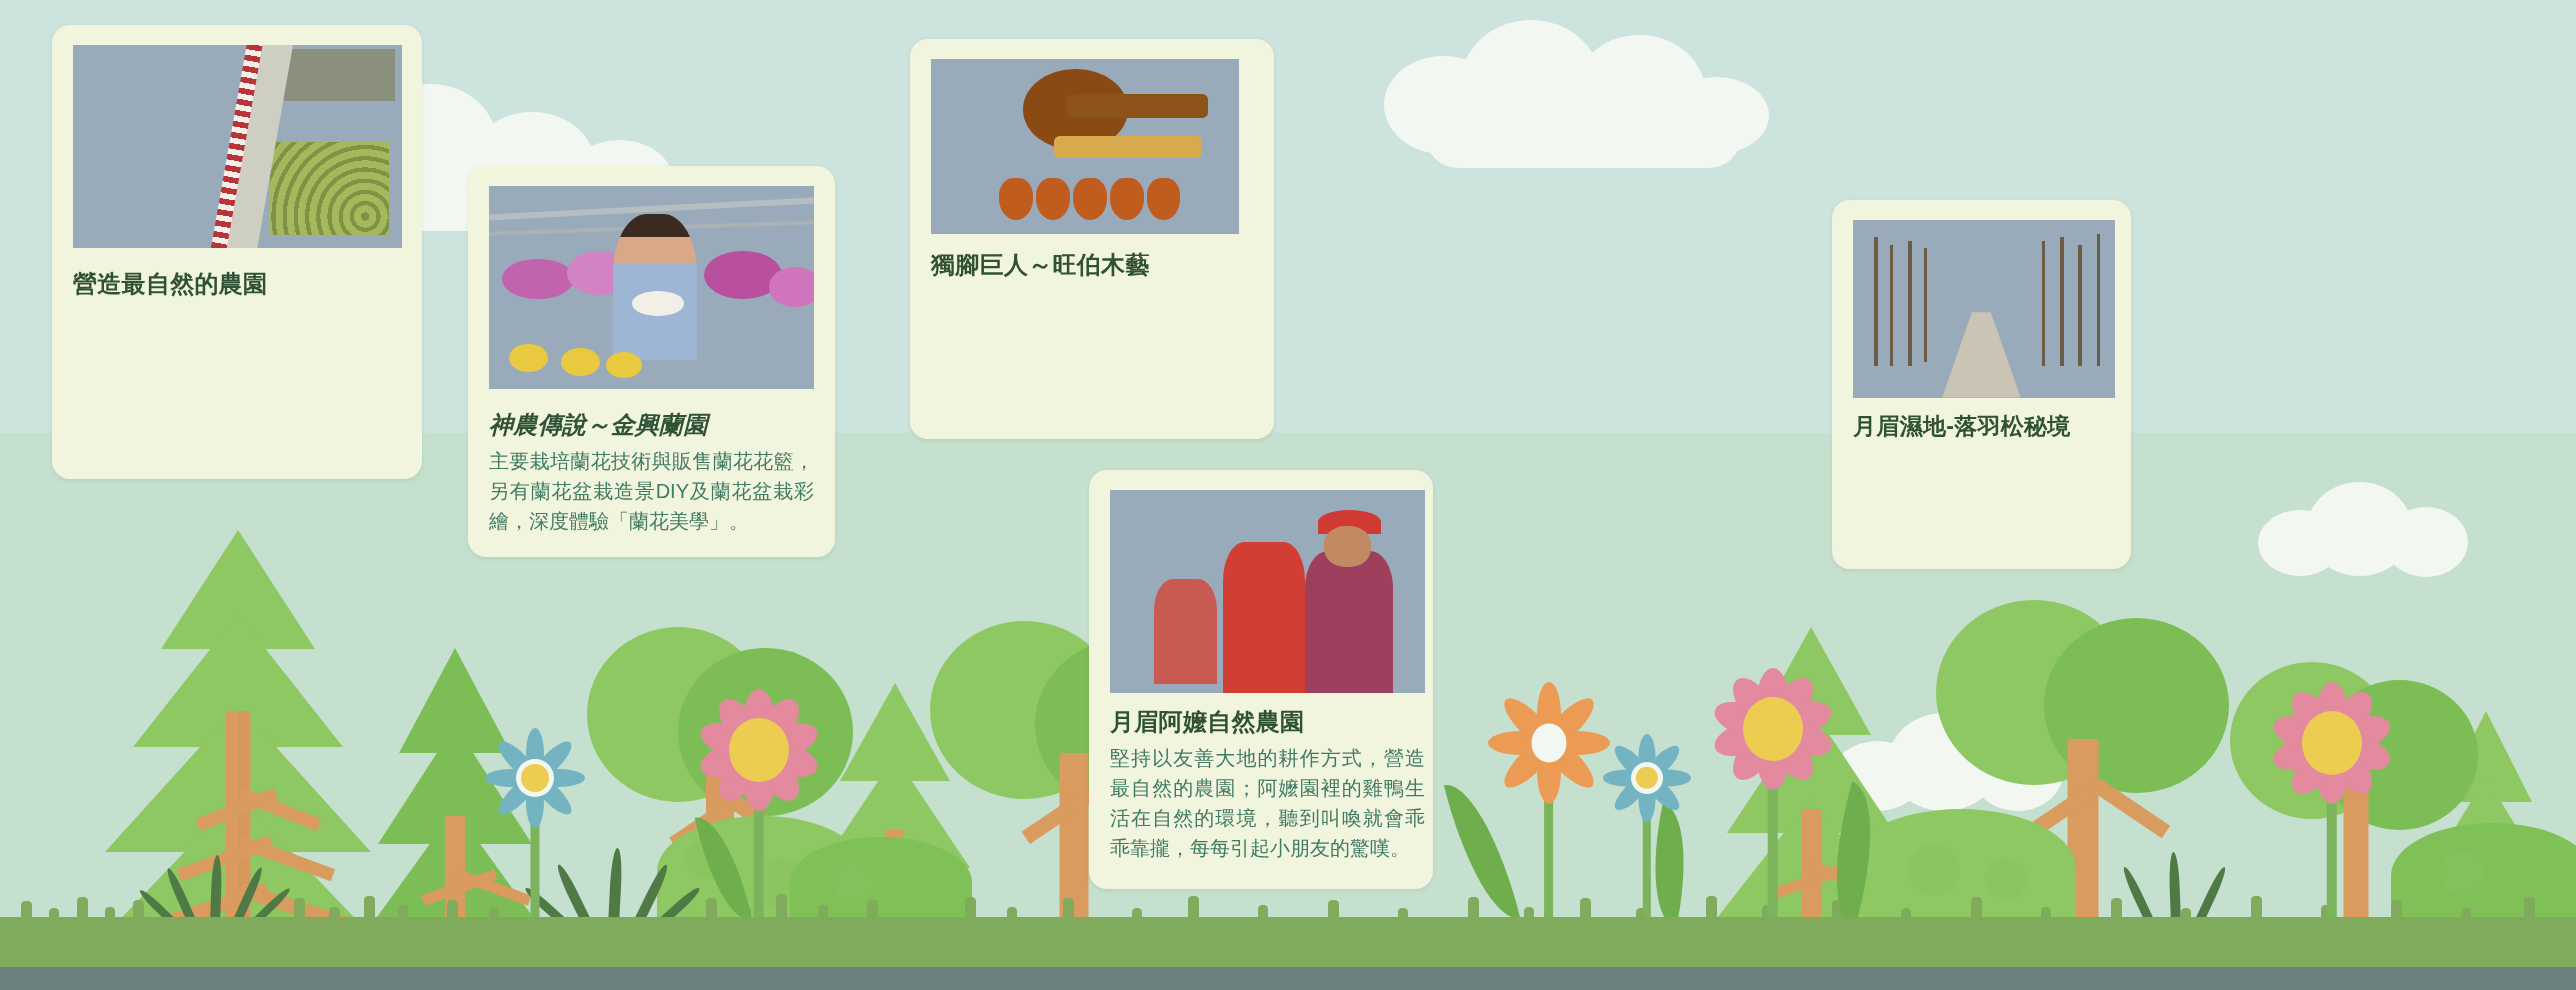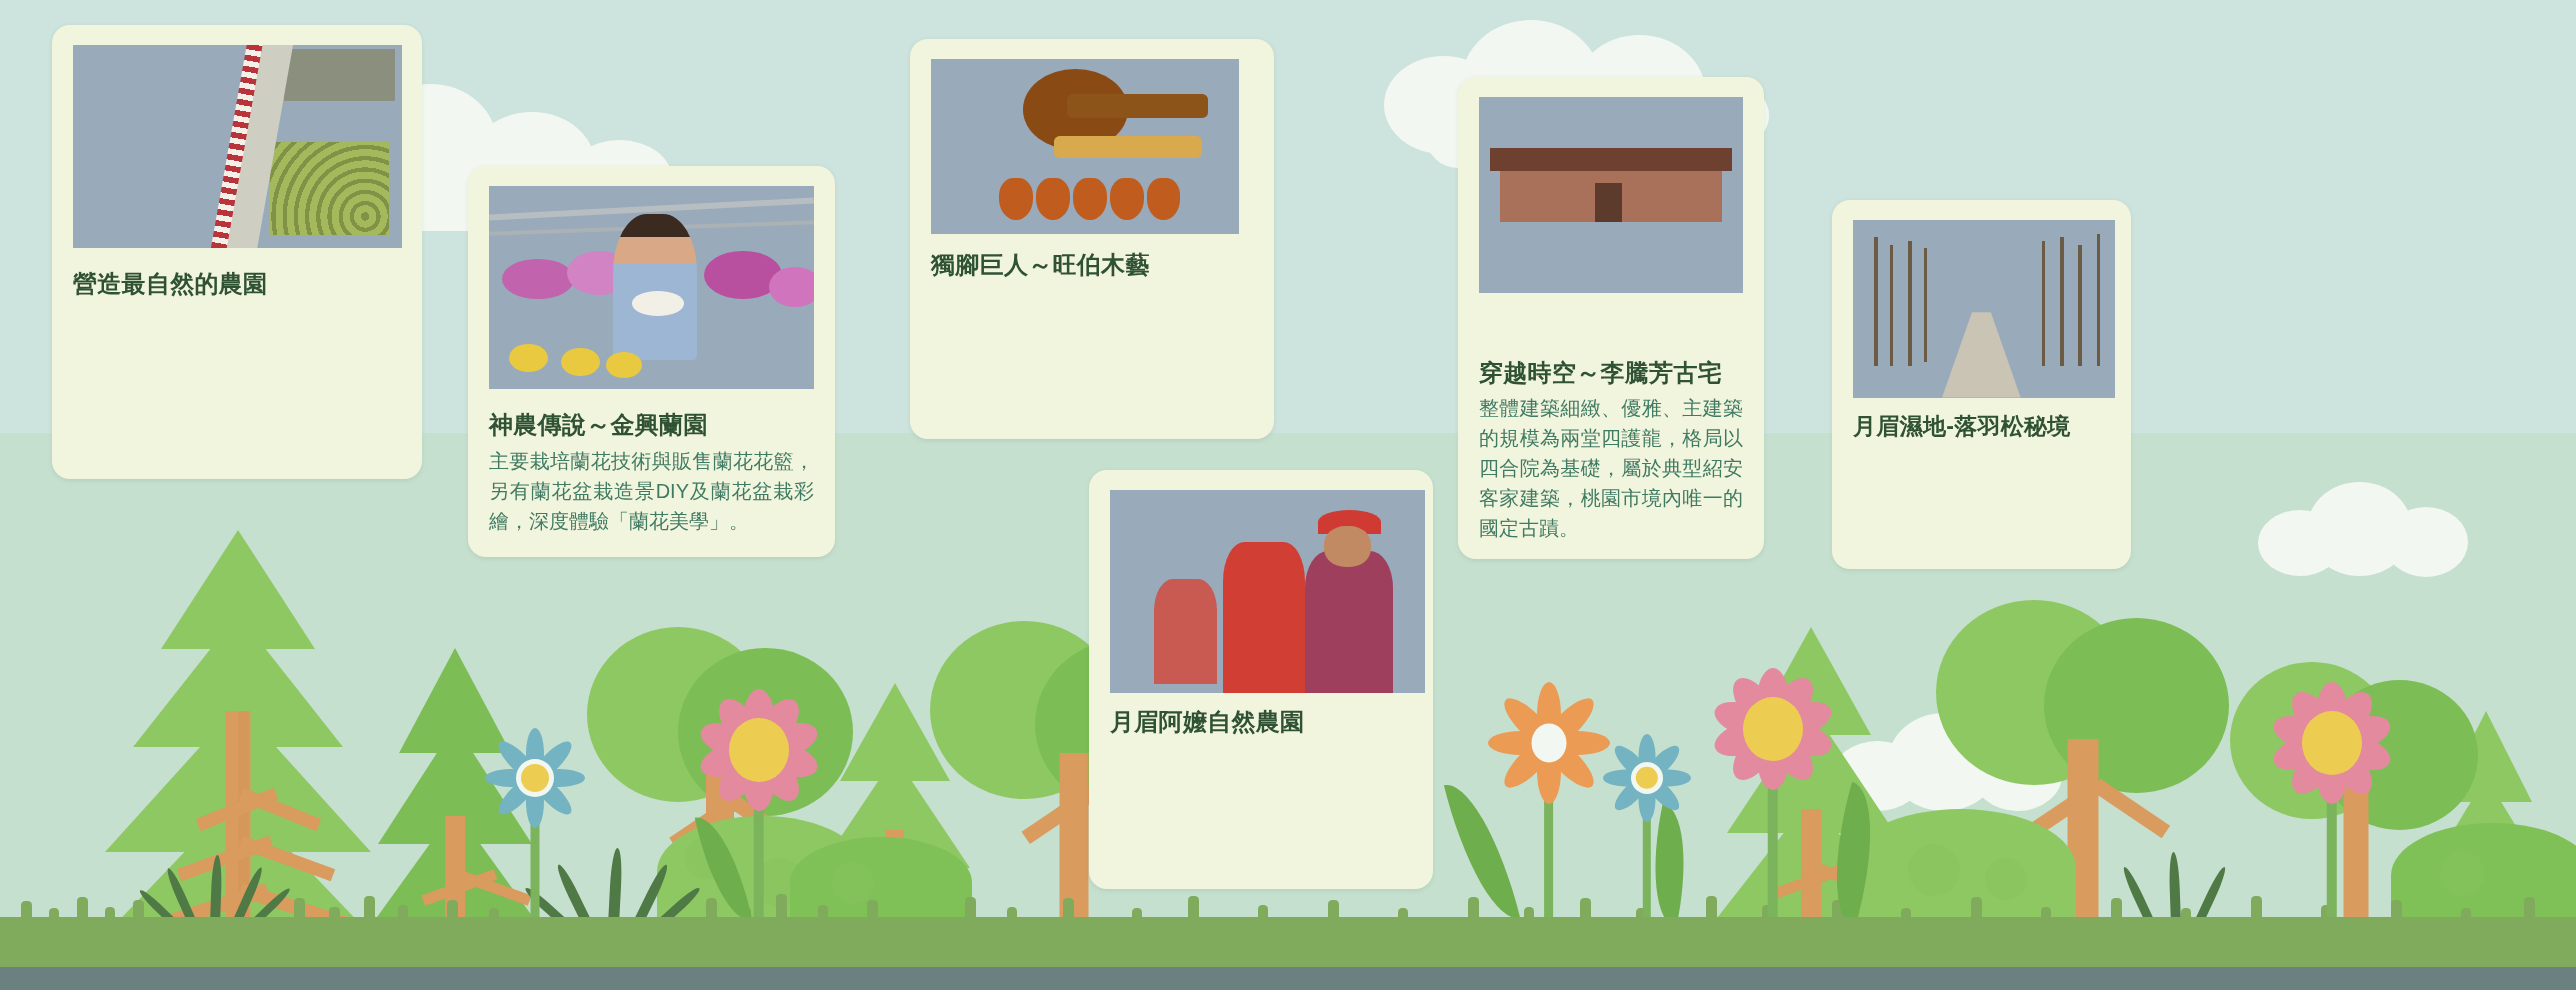--- a/index.html
+++ b/index.html
@@ -412,21 +412,21 @@
       <div class="orch" style="left:4%;top:36%;width:22%;height:20%;background:#c164ad;"></div>
       <div class="orch" style="left:24%;top:32%;width:20%;height:22%;background:#d183c4;"></div>
       <div class="orch" style="left:66%;top:32%;width:24%;height:24%;background:#b84f9f;"></div>
       <div class="orch" style="left:86%;top:40%;width:16%;height:20%;background:#cf74bd;"></div>
       <div class="person"></div>
       <div class="orch" style="left:44%;top:52%;width:16%;height:12%;background:#f2efe6;"></div>
       <div class="orch" style="left:6%;top:78%;width:12%;height:14%;background:#e8c93f;"></div>
       <div class="orch" style="left:22%;top:80%;width:12%;height:14%;background:#e8c93f;"></div>
       <div class="orch" style="left:36%;top:82%;width:11%;height:13%;background:#e8c93f;"></div>
     </div>
-    <div class="ctitle" style="left:21px;top:243px;font-size:24px;">神農傳說～金興蘭園</div>
+    <div class="ctitle" style="left:21px;top:243px;font-size:24px;font-style:italic;">神農傳說～金興蘭園</div>
     <div class="cbody" style="left:21px;top:280px;width:325px;font-size:20px;">主要栽培蘭花技術與販售蘭花花籃，另有蘭花盆栽造景DIY及蘭花盆栽彩繪，深度體驗「蘭花美學」。</div>
   </div>
 
   <div class="card" style="left:910px;top:39px;width:364px;height:400px;">
     <div class="photo ph3" style="left:21px;top:19.6px;width:308px;height:175px;">
       <div class="w1"></div>
         <div class="w2"></div>
         <div class="w3"></div>
       <div class="ap" style="left:22%;"></div>
         <div class="ap" style="left:34%;"></div>
@@ -439,31 +439,23 @@
 
   <div class="card" style="left:1089px;top:470px;width:344px;height:419px;">
     <div class="photo ph4" style="left:21px;top:19.6px;width:315px;height:203px;">
       <div class="p1"></div>
         <div class="p2"></div>
         <div class="p3"></div>
       <div class="hat"></div>
         <div class="face"></div>
     </div>
     <div class="ctitle" style="left:21px;top:236px;font-size:24px;">月眉阿嬤自然農園</div>
-  </div>
-
-  <div class="card" style="left:1458px;top:77px;width:306px;height:482px;">
-    <div class="photo ph5" style="left:21px;top:19.6px;width:264px;height:196px;">
-      <div class="roof"></div>
-        <div class="wall"></div>
-        <div class="door"></div>
-    </div>
-    <div class="ctitle" style="left:21px;top:280px;font-size:24px;">穿越時空～李騰芳古宅</div>
-    <div class="cbody" style="left:21px;top:316px;width:264px;font-size:20px;">整體建築細緻、優雅、主建築的規模為兩堂四護龍，格局以四合院為基礎，屬於典型紹安客家建築，桃園市境內唯一的國定古蹟。</div>
-  </div>
+    <div class="cbody" style="left:21px;top:273px;width:315px;font-size:20px;">堅持以友善大地的耕作方式，營造最自然的農園；阿嬤園裡的雞鴨生活在自然的環境，聽到叫喚就會乖乖靠攏，每每引起小朋友的驚嘆。</div>
+  </div>
+
 
   <div class="card" style="left:1832px;top:200px;width:299px;height:369px;">
     <div class="photo ph6" style="left:21px;top:19.6px;width:262px;height:178px;">
       <div class="path"></div>
       <div class="tr" style="left:8%;top:10%;height:72%;"></div>
       <div class="tr" style="left:14%;top:14%;height:68%;"></div>
       <div class="tr" style="left:21%;top:12%;height:70%;"></div>
       <div class="tr" style="left:27%;top:16%;height:64%;"></div>
       <div class="tr" style="left:72%;top:12%;height:70%;"></div>
       <div class="tr" style="left:79%;top:10%;height:72%;"></div>

